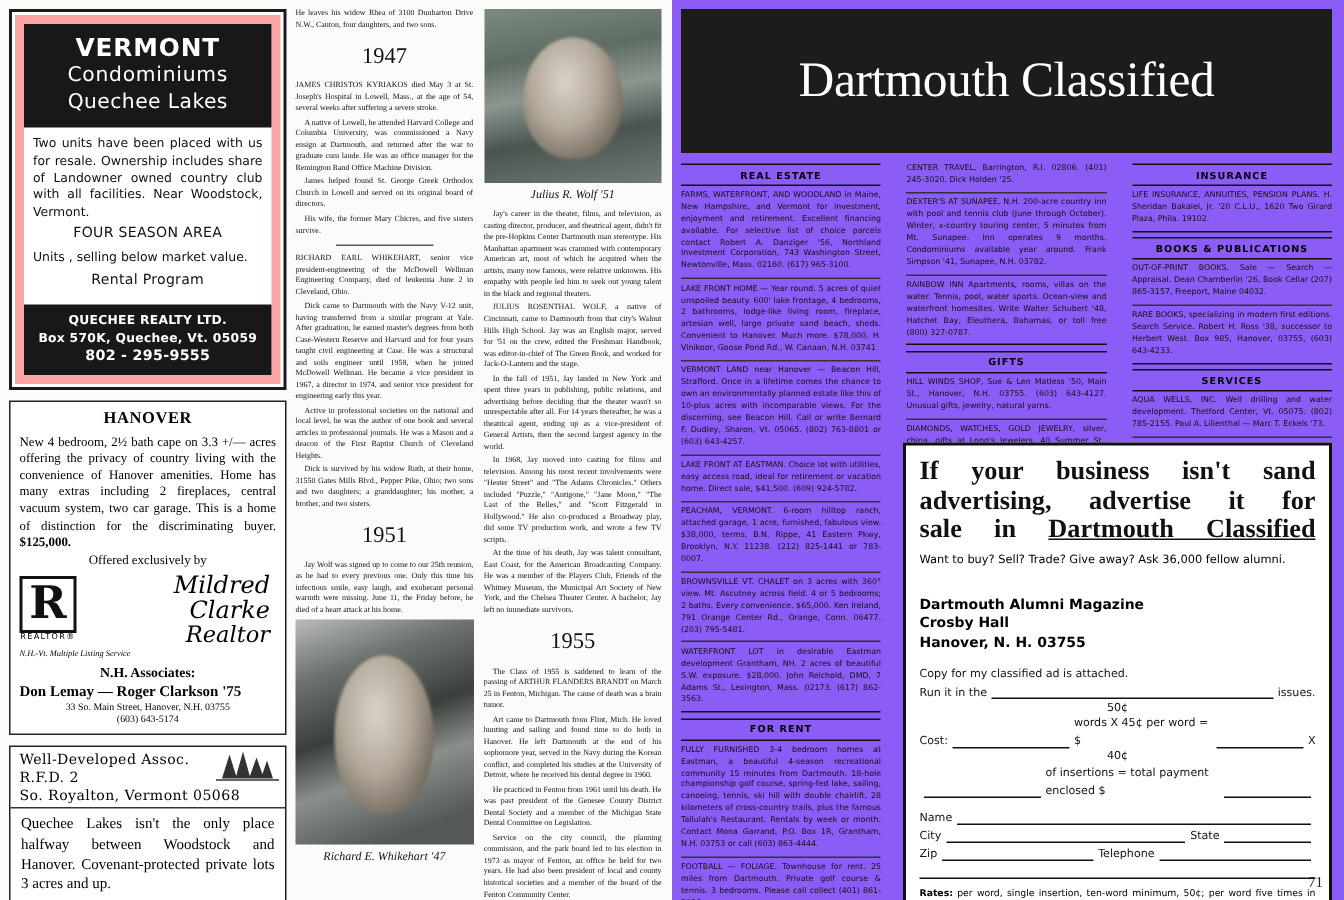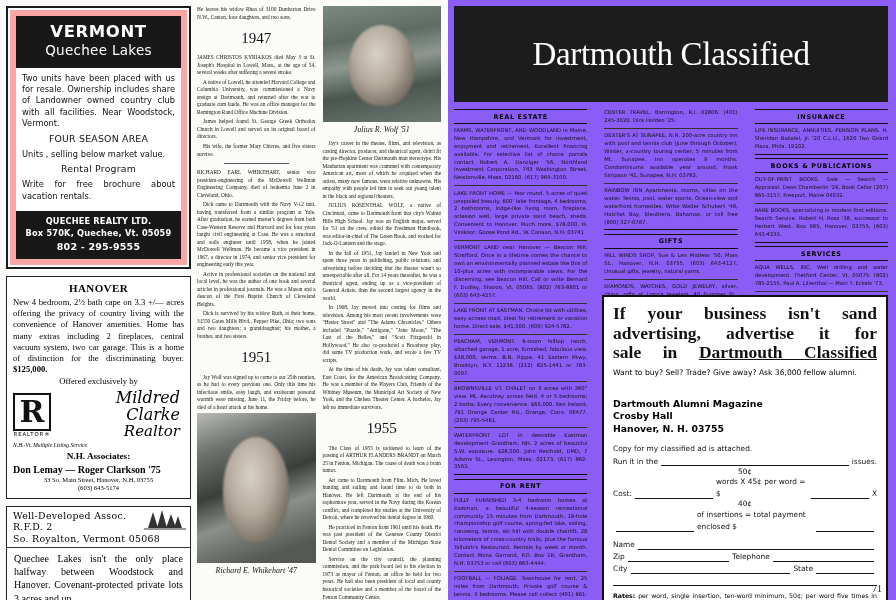--- a/index.html
+++ b/index.html
@@ -301,28 +301,28 @@
 <div id="page">
 
   <div class="left-page">
 
     <div class="left-col-ads">
 
       <div class="ad-vermont">
         <div class="ad-vermont-inner">
           <div class="av-head">
             <div class="l1">VERMONT</div>
+            <div class="l2">Condominiums</div>
             <div class="l3">Quechee Lakes</div>
           </div>
           <div class="av-body">
             <p>Two units have been placed with us for resale. Ownership includes share of Landowner owned country club with all facilities.  Near Woodstock, Vermont.</p>
             <div class="av-center">FOUR SEASON AREA</div>
             <p>Units , selling below market value.</p>
             <div class="av-center">Rental Program</div>
-            <p>Write for free brochure about vacation rentals.</p>
           </div>
           <div class="av-foot">
             <div>QUECHEE REALTY LTD.</div>
             <div>Box 570K, Quechee, Vt. 05059</div>
             <div class="ph">802 - 295-9555</div>
           </div>
         </div>
       </div>
 
       <div class="ad-hanover">
@@ -492,31 +492,31 @@
           <span class="dash md"></span>
           <span>of insertions = total payment enclosed $</span>
           <span class="dash sm"></span>
         </div>
         <div style="height:6px"></div>
         <div class="fl">
           <span>Name</span>
           <span class="dash"></span>
         </div>
         <div class="fl">
+          <span>City</span>
+          <span class="dash"></span>
+          <span>State</span>
+          <span class="dash sm"></span>
+        </div>
+        <div class="fl">
           <span>Zip</span>
           <span class="dash"></span>
           <span>Telephone</span>
           <span class="dash"></span>
         </div>
-        <div class="fl">
-          <span>City</span>
-          <span class="dash"></span>
-          <span>State</span>
-          <span class="dash sm"></span>
-        </div>
       </div>
 
       <div class="rates">
         <b>Rates:</b><span> per word, single insertion, ten-word minimum, 50¢; per word five times in one contract year, 45¢; per word ten times in one contract year, 40¢. Post office box numbers and hypenated words count as two words. Street numbers and telephone numbers count as one word. Zip codes free. Copy must be received five weeks prior to publication date, accompanied by payment in full.</span>
       </div>
     </div>
 
     <div class="page-num-right" style="position:absolute;right:10px;bottom:6px;">71</div>
   </div>
 

